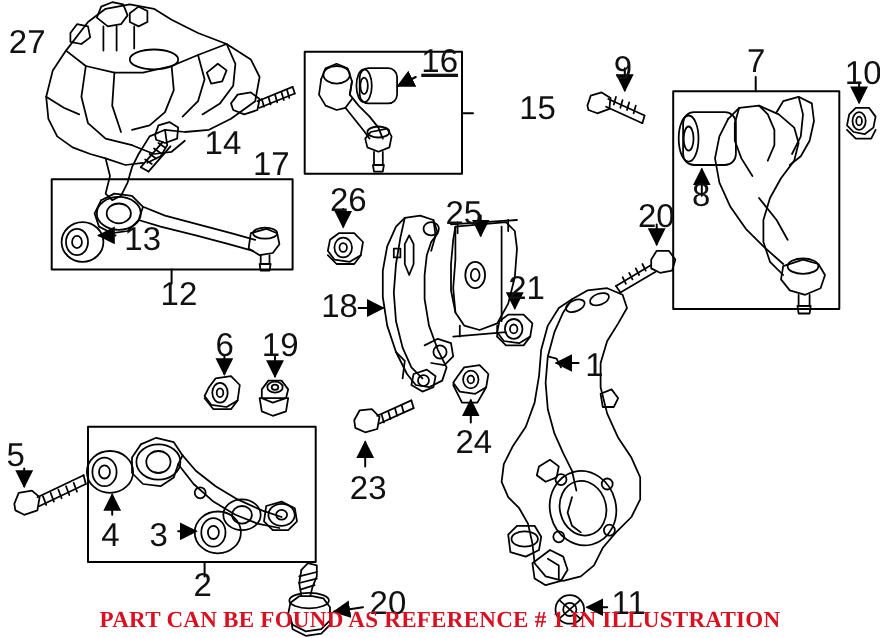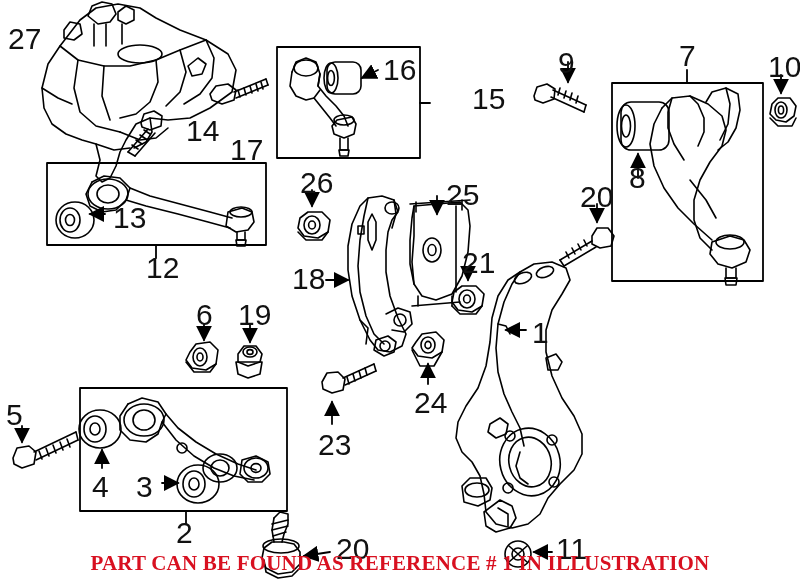--- a/index.html
+++ b/index.html
@@ -339,30 +339,30 @@
     <path d="M509,546 L527,562 M527,546 L509,562"></path>
   </g>
   <path d="M552,552 L534,552" marker-end="url(#ah)" stroke-width="1.8"></path>
 
   </g>
 </svg>
 
 <div class="callout c-lg" style="left:8px;top:24px;">27</div>
 <div class="callout c-lg" style="left:186px;top:116px;">14</div>
 <div class="callout c-lg" style="left:230px;top:116px;margin-top:19px;">17</div>
-<div class="callout c-lg" style="left:383px;top:55px;">16</div>
+<div class="callout c-lg" style="left:383px;top:41px;text-decoration:underline;">16</div>
 <div class="callout c-lg" style="left:432px;top:84px;margin-left:40px;">15</div>
 <div class="callout c-lg" style="left:558px;top:48px;">9</div>
 <div class="callout c-lg" style="left:679px;top:41px;">7</div>
 <div class="callout c-lg" style="left:768px;top:52px;">10</div>
 <div class="callout c-lg" style="left:629px;top:163px;">8</div>
 <div class="callout c-lg" style="left:113px;top:203px;">13</div>
 <div class="callout c-lg" style="left:146px;top:253px;">12</div>
 <div class="callout c-lg" style="left:300px;top:168px;">26</div>
-<div class="callout c-lg" style="left:446px;top:180px;">25</div>
+<div class="callout c-lg" style="left:405px;top:180px;">25</div>
 <div class="callout c-lg" style="left:292px;top:264px;">18</div>
 <div class="callout c-lg" style="left:462px;top:248px;">21</div>
 <div class="callout c-lg" style="left:580px;top:182px;">20</div>
 <div class="callout c-lg" style="left:532px;top:318px;">1</div>
 <div class="callout c-lg" style="left:196px;top:300px;">6</div>
 <div class="callout c-lg" style="left:238px;top:300px;">19</div>
 <div class="callout c-lg" style="left:6px;top:400px;">5</div>
 <div class="callout c-lg" style="left:92px;top:472px;">4</div>
 <div class="callout c-lg" style="left:136px;top:472px;">3</div>
 <div class="callout c-lg" style="left:176px;top:518px;">2</div>

